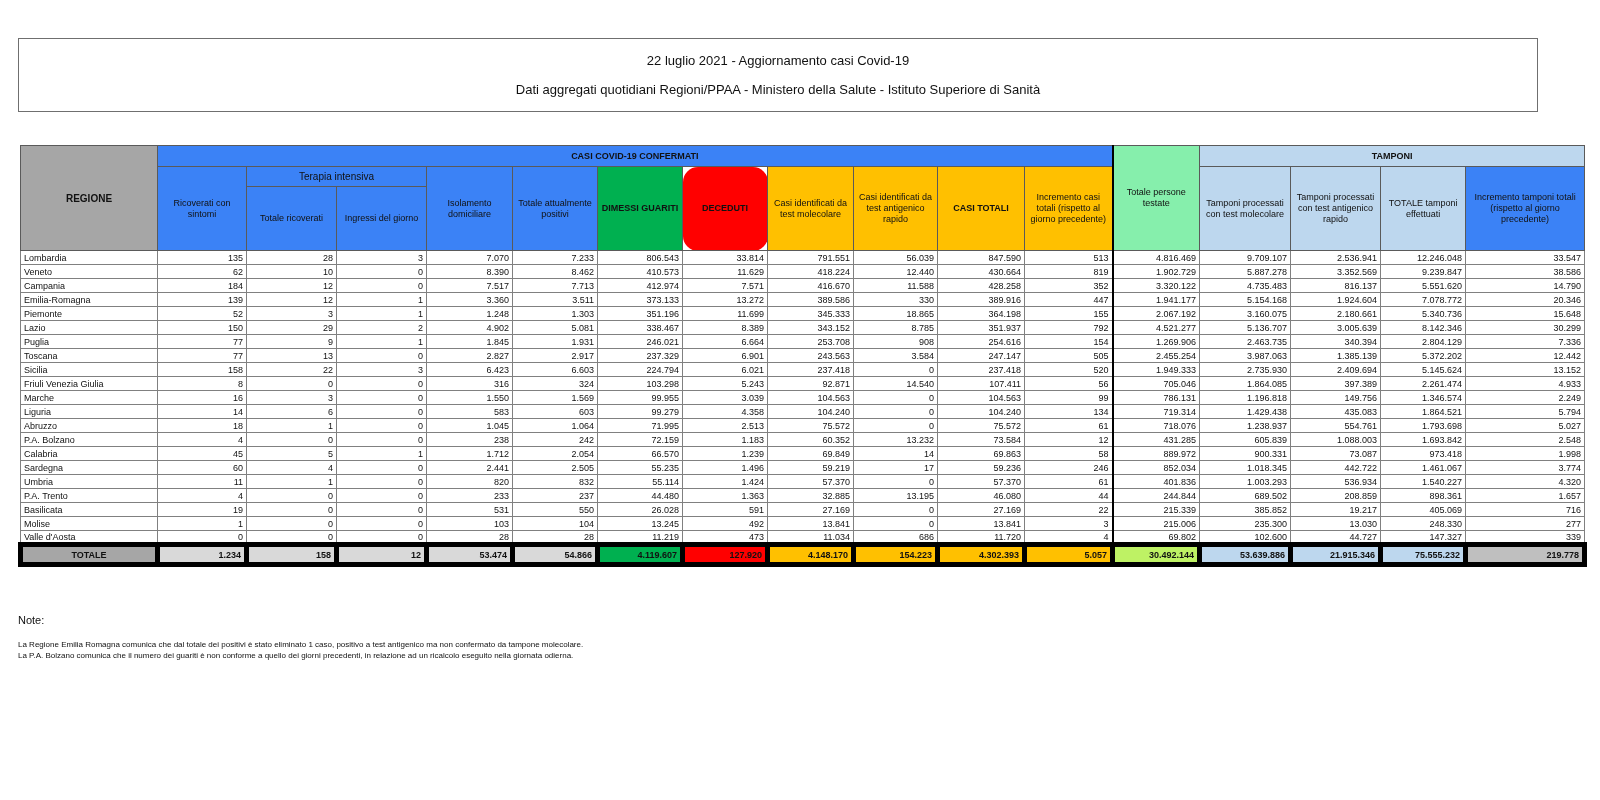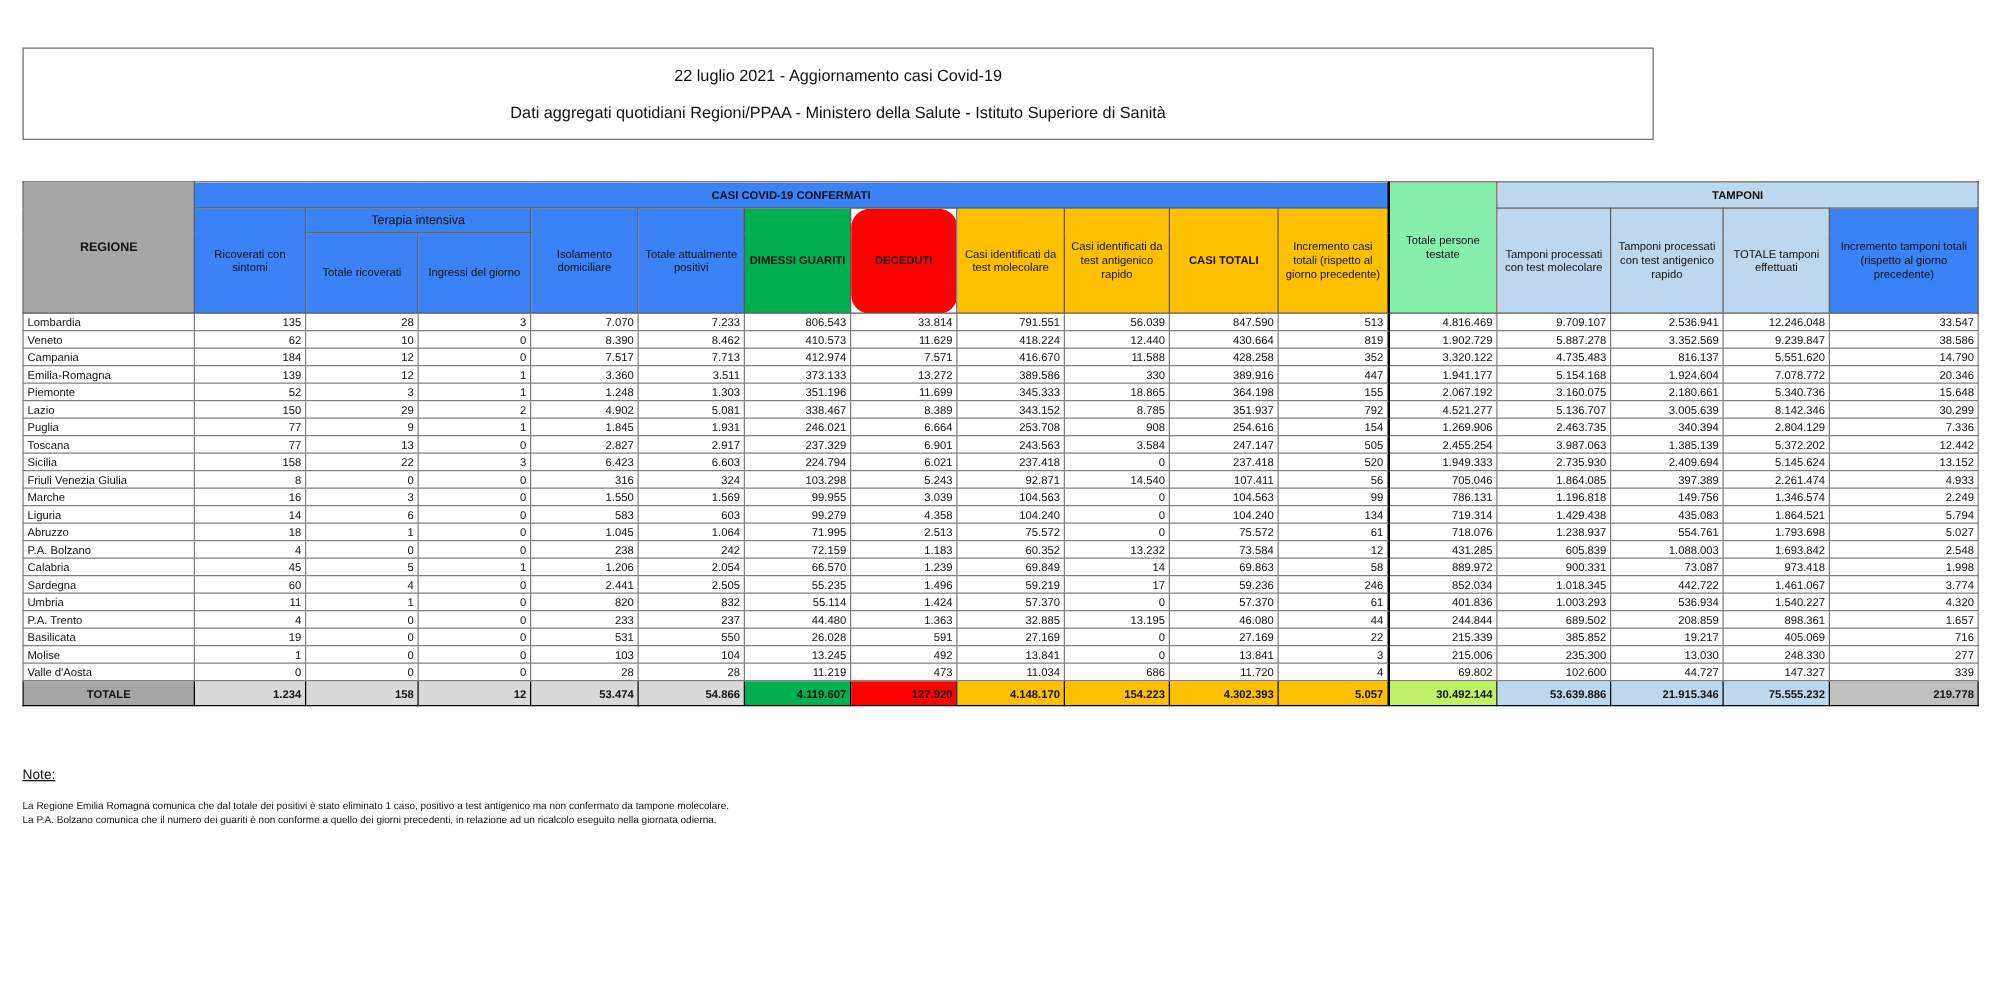--- a/index.html
+++ b/index.html
@@ -2,21 +2,21 @@
 <html><head>
 <meta charset="utf-8">
 <style>
   * { box-sizing: border-box; }
   html,body { margin:0; padding:0; }
   body {
     width:1600px; height:800px; background:#ffffff; position:relative;
     font-family:"Liberation Sans", sans-serif; color:#111;
   }
   .title-box {
-    position:absolute; left:18px; top:38px; width:1305px; height:74px;
+    position:absolute; left:18px; top:38px; width:1520px; height:74px;
     border:1px solid #6f6f6f; background:#fff;
     display:flex; flex-direction:column; justify-content:space-evenly; align-items:center;
   }
   .title-line { font-size:13px; color:#111; }
 
   table.covid {
     position:absolute; left:18px; top:145px; width:1564px;
     border-collapse:collapse; table-layout:fixed;
   }
   table.covid th, table.covid td {
@@ -32,32 +32,32 @@
   .hd    { background:#3b82f6; }
   .gdark { background:#a6a6a6; }
   .green { background:#00b050; }
   .red   { background:#ff0000;border-radius:15px; }
   .yellow{ background:#ffc000; }
   .cyan  { background:#86efac; }
   .blue  { background:#bdd7ee; }
 
   tr.data-row td { height:14px; background:#ffffff; text-align:right; border:1px solid #808080; }
   tr.data-row td.c0 { text-align:left; }
-  tr.total-row td { height:20px; font-weight:bold; text-align:right; background:#d9d9d9; border:1px solid #000000; }
+  tr.total-row td { height:20px; font-weight:bold; text-align:right; background:#d9d9d9; border:5px solid #000000; }
   td.c12, th.col-testate { border-left:2px solid #000 !important; }
   tr.total-row td.t0 { background:#a6a6a6; text-align:center; }
   tr.total-row td.t6 { background:#00b050; }
   tr.total-row td.t7 { background:#ff0000; }
   tr.total-row td.t8, tr.total-row td.t9, tr.total-row td.t10, tr.total-row td.t11 { background:#ffc000; }
   tr.total-row td.t12 { background:#bef264; }
   tr.total-row td.t13, tr.total-row td.t14, tr.total-row td.t15 { background:#bdd7ee; }
   tr.total-row td.t16 { background:#bfbfbf; }
 
   .notes { position:absolute; left:18px; top:614px; width:1200px; }
-  .notes-label { font-size:11px; margin-bottom:14px;text-decoration:underline; }
+  .notes-label { font-size:11px; margin-bottom:14px; }
   .note-line { font-size:8px; line-height:10.5px; white-space:nowrap; }
 </style>
 </head>
 <body>
 
 <div class="title-box">
   <div class="title-line">22 luglio 2021 - Aggiornamento casi Covid-19</div>
   <div class="title-line">Dati aggregati quotidiani Regioni/PPAA - Ministero della Salute - Istituto Superiore di Sanità</div>
 </div>
 
@@ -374,21 +374,21 @@
         <td class="c13">605.839</td>
         <td class="c14">1.088.003</td>
         <td class="c15">1.693.842</td>
         <td class="c16">2.548</td>
       </tr>
       <tr class="data-row">
         <td class="c0">Calabria</td>
         <td class="c1">45</td>
         <td class="c2">5</td>
         <td class="c3">1</td>
-        <td class="c4">1.206</td>
+        <td class="c4">1.712</td>
         <td class="c5">2.054</td>
         <td class="c6">66.570</td>
         <td class="c7">1.239</td>
         <td class="c8">69.849</td>
         <td class="c9">14</td>
         <td class="c10">69.863</td>
         <td class="c11">58</td>
         <td class="c12">889.972</td>
         <td class="c13">900.331</td>
         <td class="c14">73.087</td>

